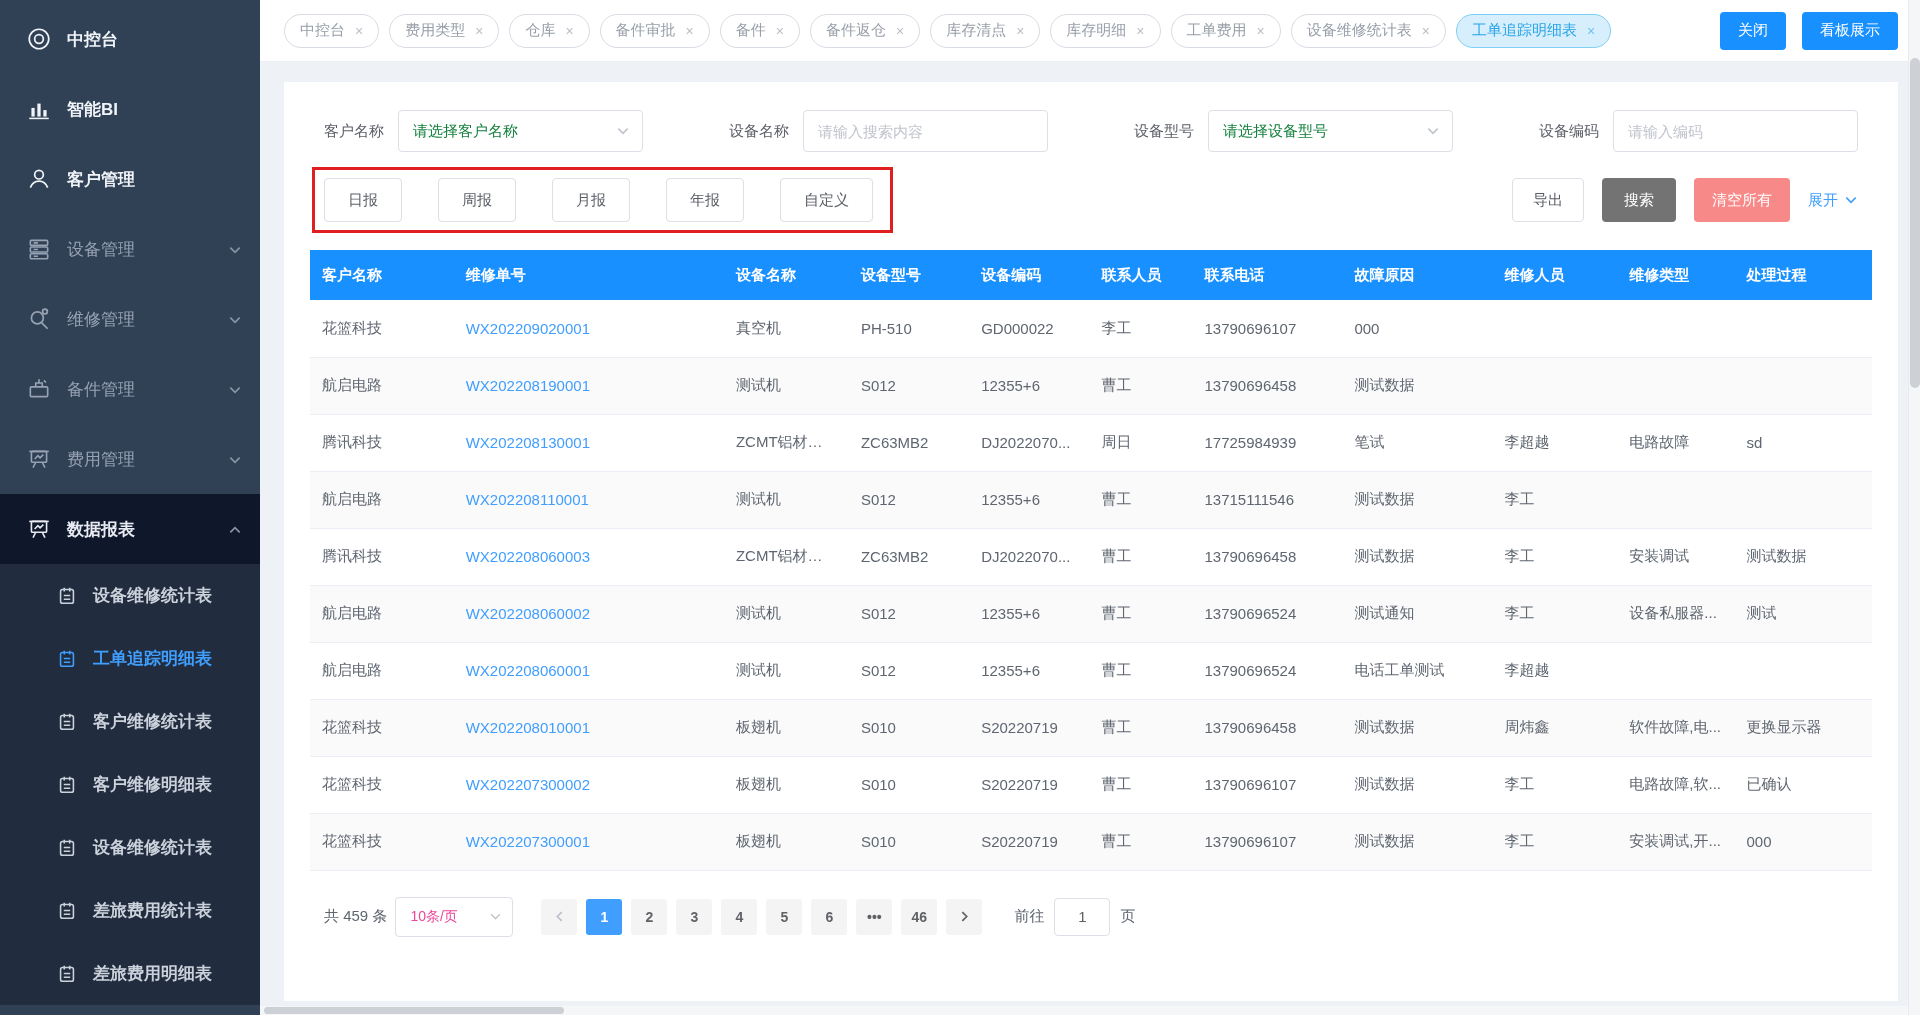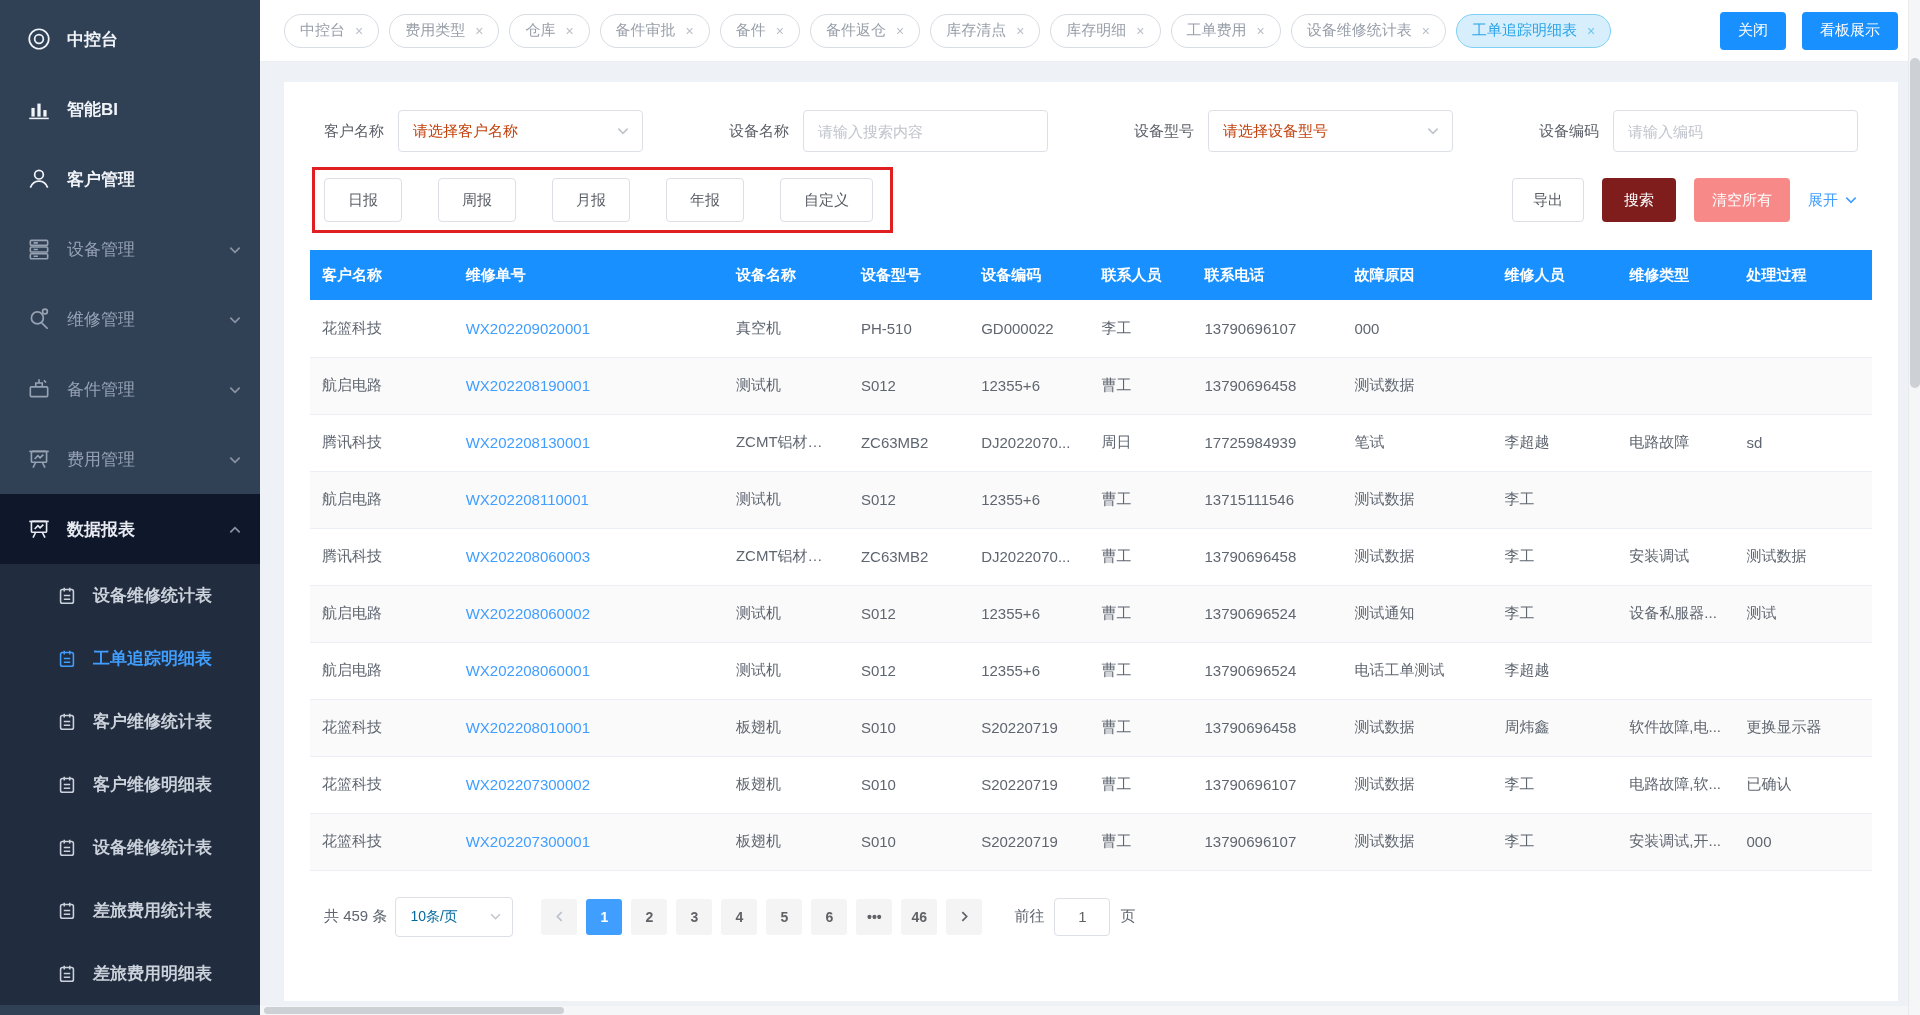--- a/index.html
+++ b/index.html
@@ -40,47 +40,47 @@
 
   
   .content { flex: 1; padding: 20px 22px 14px 24px; background: #eef1f5; overflow: hidden; }
   .panel { background: #fff; border-radius: 0; height: 100%; padding: 28px 26px 20px; }
 
   .filter-row { display: flex; justify-content: space-between; align-items: center; padding: 0 14px; }
   .filter-group { display: flex; align-items: center; }
   .filter-label { font-size: 15px; color: #5a5e66; margin-right: 14px; white-space: nowrap; }
   .select-box, .text-input { width: 245px; height: 42px; border: 1px solid #dcdfe6; border-radius: 4px; background: #fff; }
   .select-box { display: flex; align-items: center; justify-content: space-between; padding: 0 12px 0 14px; cursor: pointer; }
-  .select-box .placeholder { color: #c2410c; font-size: 15px; }
+  .select-box .placeholder { color: #15803d; font-size: 15px; }
   .select-box .sel-chev { width: 14px; height: 14px; color: #c0c4cc; }
   .text-input { padding: 0 14px; font-size: 15px; color: #606266; font-family: inherit; }
   .text-input::placeholder { color: #c0c4cc; }
 
   .toolbar-row { display: flex; align-items: center; justify-content: space-between; margin-top: 26px; padding: 0 14px; }
   .report-group { display: flex; gap: 36px; position: relative; }
   .report-btn { height: 44px; padding: 0 23px; background: #fff; border: 1px solid #dcdfe6; border-radius: 4px; color: #5a5e66; font-size: 15px; cursor: pointer; font-family: inherit; }
   .annotation-rect { position: absolute; left: -12px; top: -11px; right: -20px; bottom: -11px; border: 3px solid #e02020; pointer-events: none; }
   .action-group { display: flex; align-items: center; gap: 18px; }
   .btn-export { height: 44px; padding: 0 20px; background: #fff; border: 1px solid #dcdfe6; border-radius: 4px; color: #5a5e66; font-size: 15px; }
-  .btn-search { height: 44px; padding: 0 22px; background: #7f1d1d; color: #fff; }
+  .btn-search { height: 44px; padding: 0 22px; background: #737373; color: #fff; }
   .btn-clear { height: 44px; padding: 0 18px; background: #f78989; color: #fff; }
   .expand-link { display: inline-flex; align-items: center; gap: 6px; color: #409eff; font-size: 15px; cursor: pointer; }
   .expand-link .sel-chev { width: 14px; height: 14px; }
 
   
   .data-table { width: 100%; border-collapse: collapse; margin-top: 28px; table-layout: fixed; }
   .data-table th { background: #1890ff; color: #fff; font-size: 15px; font-weight: bold; text-align: left; height: 50px; padding: 0 12px; overflow: hidden; white-space: nowrap; }
   .data-table td { height: 57px; padding: 0 12px; font-size: 15px; color: #5f6670; border-bottom: 1px solid #ebeef5; overflow: hidden; white-space: nowrap; text-overflow: ellipsis; background: #fff; }
   .data-table tbody tr:nth-of-type(even) td { background: #fafafa; }
   .data-table td.link { color: #409eff; cursor: pointer; }
 
   
   .pagination { display: flex; align-items: center; margin-top: 26px; padding-left: 14px; font-size: 15px; color: #5f6670; }
   .page-total { margin-right: 8px; }
-  .page-size-select { width: 118px; height: 40px; border: 1px solid #dcdfe6; border-radius: 4px; display: flex; align-items: center; justify-content: space-between; padding: 0 10px 0 14px; margin-right: 28px; cursor: pointer; color: #0369a1; font-size: 14px; }
+  .page-size-select { width: 118px; height: 40px; border: 1px solid #dcdfe6; border-radius: 4px; display: flex; align-items: center; justify-content: space-between; padding: 0 10px 0 14px; margin-right: 28px; cursor: pointer; color: #ec4899; font-size: 14px; }
   .page-size-select .sel-chev { width: 13px; height: 13px; color: #c0c4cc; }
   .pager { display: flex; align-items: center; gap: 9px; }
   .page-btn { min-width: 36px; height: 36px; background: #f4f4f5; border: none; border-radius: 3px; color: #606266; font-size: 14px; font-weight: bold; cursor: pointer; display: inline-flex; align-items: center; justify-content: center; font-family: inherit; }
   .page-btn.active { background: #409eff; color: #fff; }
   .page-btn.nav-chev svg { width: 13px; height: 13px; }
   .page-btn.disabled { color: #bcc2cc; cursor: default; }
   .goto { display: flex; align-items: center; gap: 10px; margin-left: 32px; }
   .goto-input { width: 56px; height: 38px; border: 1px solid #dcdfe6; border-radius: 4px; text-align: center; font-size: 15px; color: #606266; font-family: inherit; }
 
   

